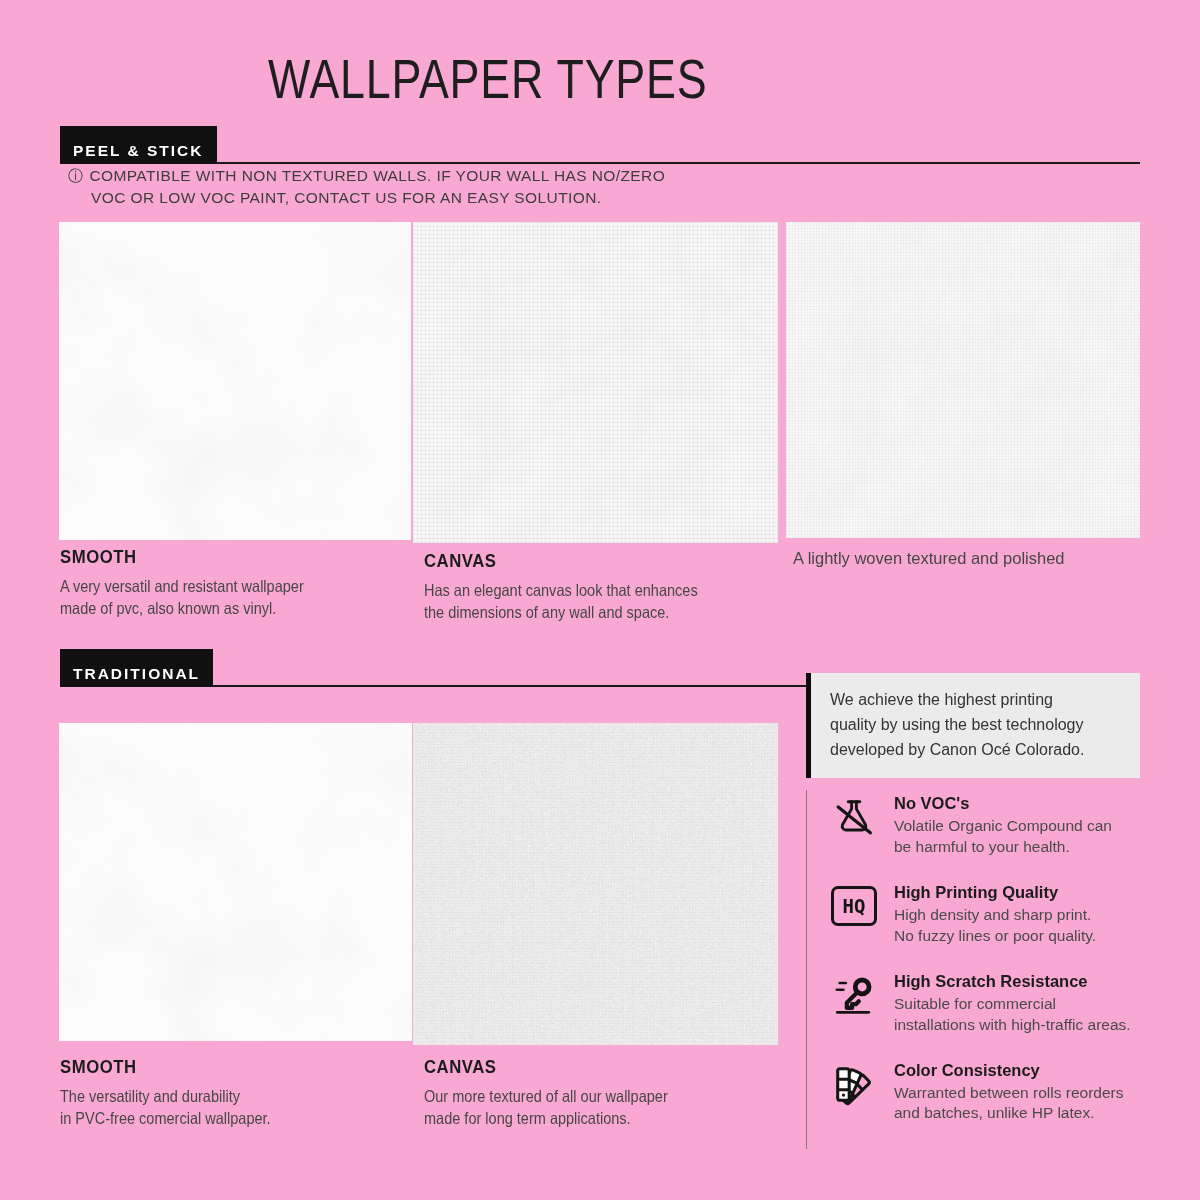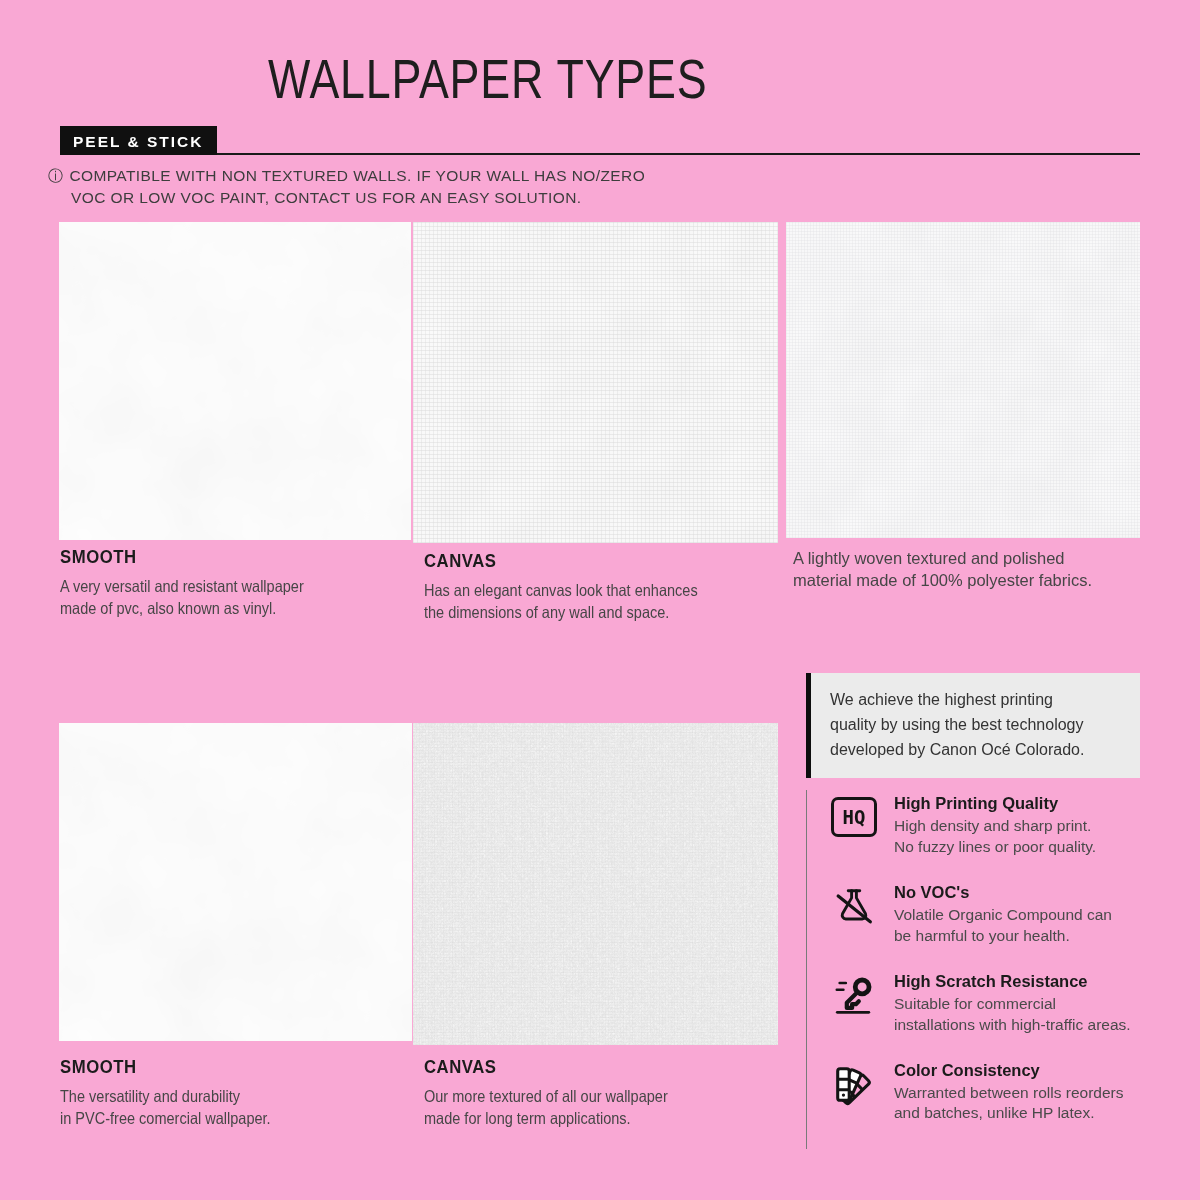--- a/index.html
+++ b/index.html
@@ -6,25 +6,25 @@
   .page{position:relative;width:1200px;height:1200px;background:#f9a8d4;overflow:hidden;
         font-family:"Liberation Sans",sans-serif;color:#2b2b2b;}
 
   
   .title{position:absolute;left:268px;top:46px;font-size:56px;font-weight:400;color:#1e1e1e;
          letter-spacing:1px;transform:scaleX(.80);transform-origin:left top;white-space:nowrap;}
 
   
   .section-head{position:absolute;left:60px;width:1080px;display:flex;align-items:flex-end;}
   .section-label{background:#101010;color:#fff;font-size:15.5px;font-weight:700;
-                 letter-spacing:2px;padding:8px 13px 5px 13px;line-height:1;}
+                 letter-spacing:2px;padding:17px 13px 5px 13px;line-height:1;}
   .section-rule{flex:1;border-bottom:2.5px solid #1a1a1a;height:0;}
 
   
-  .note{position:absolute;left:48px;font-size:15.5px;letter-spacing:.4px;color:#3d3d3d;line-height:1.4;}
+  .note{position:absolute;left:68px;font-size:15.5px;letter-spacing:.4px;color:#3d3d3d;line-height:1.4;}
   .note .info-glyph{font-style:normal;margin-right:6px;font-size:15px;}
   .note .indent{display:block;padding-left:23px;}
 
   
   .swatch{position:absolute;overflow:hidden;}
   .swatch svg.noise{position:absolute;left:0;top:0;width:100%;height:100%;display:block;}
   .tex-smooth{background:#fafafa;}
   .tex-canvas{background:
       repeating-linear-gradient(90deg, rgba(176,176,176,.38) 0 1px, rgba(255,255,255,0) 1px 4px),
       repeating-linear-gradient(0deg, rgba(168,168,168,.42) 0 1px, rgba(255,255,255,0) 1px 4px),
@@ -141,24 +141,27 @@
   <div class="caption cond" style="left:424px;top:550px;">
     <h3>CANVAS</h3>
     <div class="desc">
       <span class="dline">Has an elegant canvas look that enhances</span>
       <span class="dline">the dimensions of any wall and space.</span>
     </div>
   </div>
   <div class="caption" style="left:793px;top:547px;width:350px;">
     <div class="desc">
       <span class="dline">A lightly woven textured and polished</span>
-      <span class="dline">material made of 100% polyester fabrics.</span>
-    </div>
-  </div>
-
+    </div>
+  </div>
+
+  <div class="section-head" style="top:649px;">
+    <div class="section-label">TRADITIONAL</div>
+    <div class="section-rule"></div>
+  </div>
 
 
   <div class="swatch tex-smooth" style="left:59px;top:723px;width:353px;height:318px;">
     <svg class="noise">
         <rect width="100%" height="100%" filter="url(#nSoft)"></rect>
       </svg>
   </div>
   <div class="swatch tex-rough" style="left:413px;top:723px;width:365px;height:322px;">
     <svg class="noise">
         <rect width="100%" height="100%" filter="url(#nRough)"></rect>
@@ -186,44 +189,44 @@
       <span class="dline">We achieve the highest printing</span>
       <span class="dline">quality by using the best technology</span>
       <span class="dline">developed by Canon Océ Colorado.</span>
     </div>
   </div>
 
   <div class="features">
 
     <div class="feature">
       <div class="ficon">
-        <div class="hq-badge">HQ</div>
-      </div>
-      <div class="ftext">
-        <h4>High Printing Quality</h4>
-        <div class="fdesc">
-          <span class="dline">High density and sharp print.</span>
-          <span class="dline">No fuzzy lines or poor quality.</span>
-        </div>
-      </div>
-    </div>
-
-    <div class="feature">
-      <div class="ficon">
         <svg width="46" height="48" viewBox="0 0 48 48" fill="none" stroke="#141414" stroke-width="3" stroke-linecap="round" stroke-linejoin="round">
           <path d="M18 7 H30"></path>
           <path d="M21.5 7 v7.5 L12 31 a4 4 0 0 0 3.5 5.5 h17 a4 4 0 0 0 3.5-5.5 L26.5 14.5 V7"></path>
           <path d="M7.5 12.5 L41 39.5" stroke-width="3.4"></path>
         </svg>
       </div>
       <div class="ftext">
         <h4>No VOC's</h4>
         <div class="fdesc">
           <span class="dline">Volatile Organic Compound can</span>
           <span class="dline">be harmful to your health.</span>
+        </div>
+      </div>
+    </div>
+
+    <div class="feature">
+      <div class="ficon">
+        <div class="hq-badge">HQ</div>
+      </div>
+      <div class="ftext">
+        <h4>High Printing Quality</h4>
+        <div class="fdesc">
+          <span class="dline">High density and sharp print.</span>
+          <span class="dline">No fuzzy lines or poor quality.</span>
         </div>
       </div>
     </div>
 
     <div class="feature">
       <div class="ficon">
         <svg width="46" height="48" viewBox="0 0 48 48" fill="none" stroke="#141414" stroke-linecap="round" stroke-linejoin="round">
           <circle cx="32.5" cy="14.5" r="7.2" stroke-width="5"></circle>
           <path d="M27 20.5 L16.5 31 V36.5 H22 V32.5 H26 L29 29.5" stroke-width="4.4"></path>
           <path d="M9 10.5 H15.5" stroke-width="2.6"></path>

